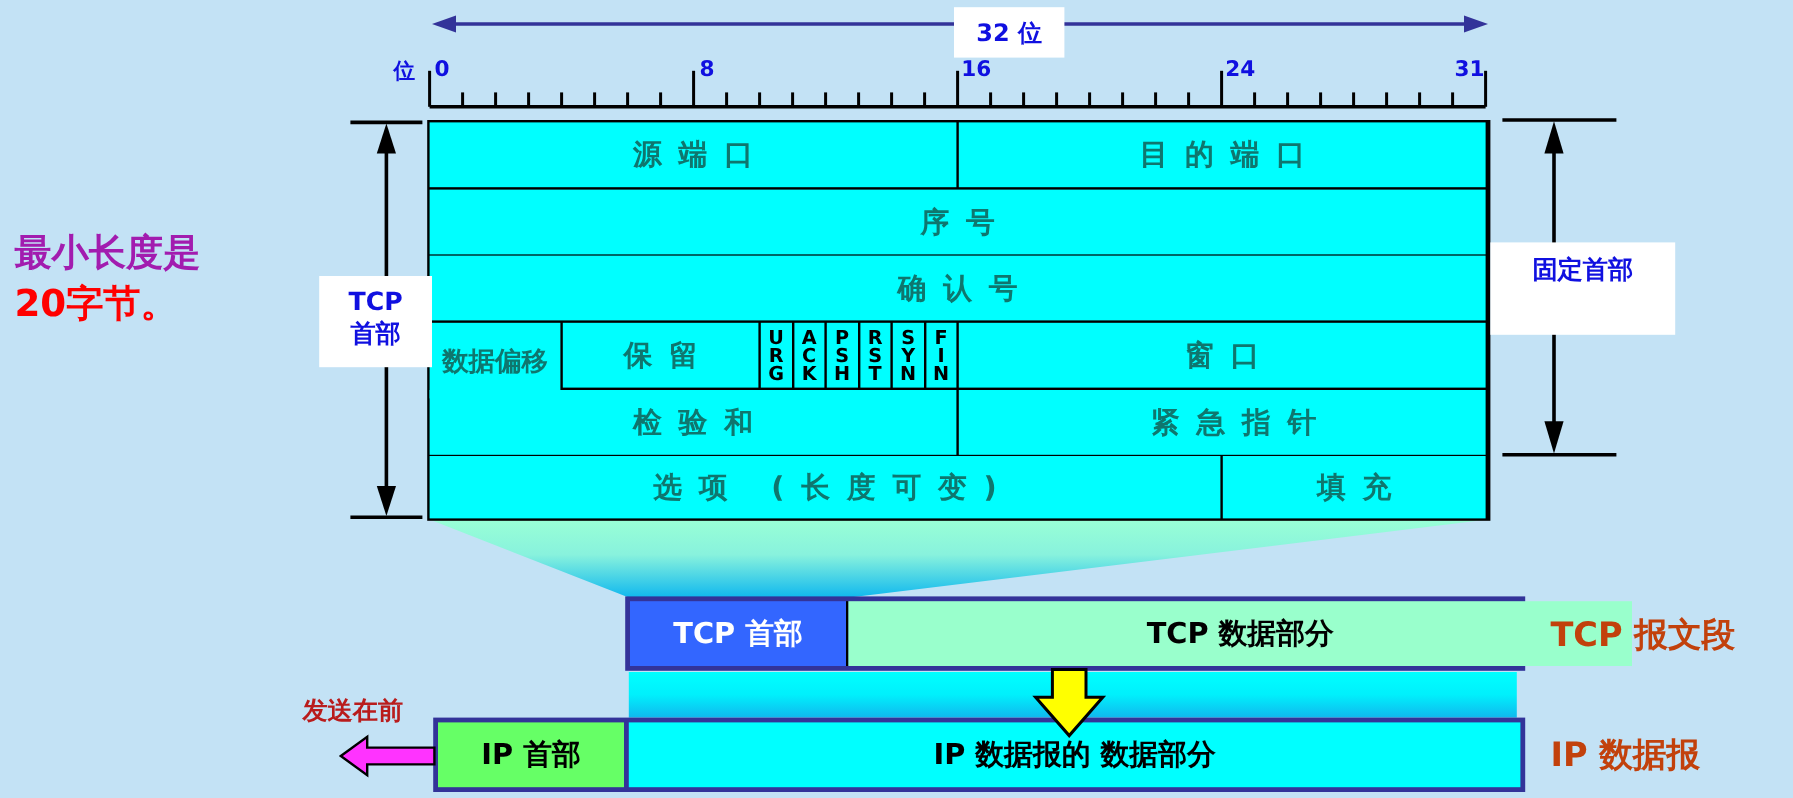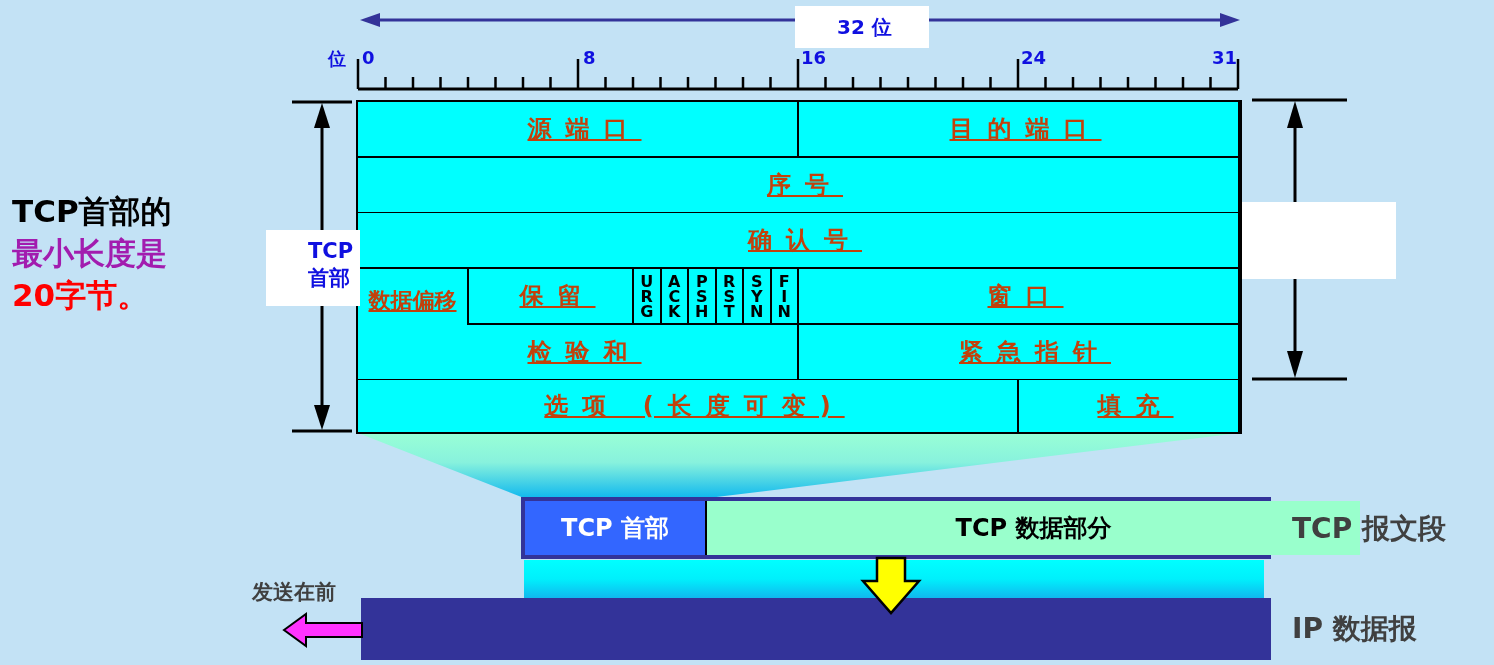--- a/index.html
+++ b/index.html
@@ -1,28 +1,28 @@
 <!DOCTYPE html>
 <html><head>
 <meta charset="utf-8">
 <style>
   html, body { margin:0; padding:0; }
   body { width:1494px; height:665px; background:#c3e2f5; position:relative; overflow:hidden;
          font-family:"DejaVu Sans", sans-serif; font-weight:bold; }
   .abs { position:absolute; }
   svg.layer { position:absolute; left:0; top:0; }
   .cell { position:absolute; display:flex; align-items:center; justify-content:center;
-          font-size:24px; color:#c2410c; box-sizing:border-box; letter-spacing:14px;text-decoration:underline; }
+          font-size:24px; color:#0f766e; box-sizing:border-box; letter-spacing:14px; }
   .cell span { margin-right:-14px; }
   .flag { position:absolute; display:flex; flex-direction:column; align-items:center; justify-content:center;
           font-size:16px; line-height:15px; color:#000; font-family:"DejaVu Sans", sans-serif; }
   .tick-label { position:absolute; font-size:18px; color:#1010e0; }
-  .white-box { position:absolute; background:#fff; color:#1010e0; text-align:left;padding-left:42px; }
+  .white-box { position:absolute; background:#fff; color:#1010e0; text-align:center; }
   .seg { position:absolute; display:flex; align-items:center; justify-content:center; font-size:24px; box-sizing:border-box; }
-  .side-label { position:absolute; font-size:28px; color:#404040; }
+  .side-label { position:absolute; font-size:28px; color:#c2410c; }
 </style>
 </head>
 <body>
 
 <svg class="layer" width="1494" height="665">
   <defs>
     <linearGradient id="trap" x1="0" y1="0" x2="0" y2="1">
       <stop offset="0" stop-color="#99ffd6"></stop>
       <stop offset="0.45" stop-color="#88f2dd"></stop>
       <stop offset="1" stop-color="#10b8ee"></stop>
@@ -171,39 +171,41 @@
       <div class="cell" style="background: rgb(0, 255, 255); left: 663px; top: 280px; width: 219px; height: 52px;">
         <span>填充</span>
       </div>
     </div>
 </div>
 
 <div class="white-box" style="left:266px; top:230px; width:94px; height:76px; font-size:21px; line-height:27px; padding-top:8px; box-sizing:border-box; white-space:pre-line;">TCP
 首部</div>
 
 <div class="white-box" style="left:1242px; top:202px; width:154px; height:77px; font-size:21px; line-height:27px; padding-top:10px; box-sizing:border-box;">
+  <div>固定首部</div>
 </div>
 
 <div class="abs" style="left:12px; top:190px; font-size:31px; line-height:42px;">
-  <div style="color:#000;">TCP首部的</div>
   <div style="color:#a21caf;">最小长度是</div>
   <div style="color:#ff0000;">20字节。</div>
 </div>
 
 <div class="abs" style="left:521px; top:497px; width:750px; height:62px; background:#333399;">
   <div class="seg" style="left:4px; top:4px; width:180px; height:54px; background:#3366ff; color:#fff;">TCP 首部</div>
   <div class="abs" style="left:184px; top:4px; width:2px; height:54px; background:#000;"></div>
   <div class="seg" style="left:186px; top:4px; width:653px; height:54px; background:#99ffcc; color:#000;">TCP 数据部分</div>
 </div>
 <div class="side-label" style="left:1292px; top:510px;">TCP 报文段</div>
 
 <div class="abs" style="left:361px; top:598px; width:910px; height:62px; background:#333399;">
+  <div class="seg" style="left:4px; top:4px; width:155px; height:54px; background:#66ff66; color:#000;">IP 首部</div>
+  <div class="seg" style="left:163px; top:4px; width:743px; height:54px; background:#00ffff; color:#000;">IP 数据报的 数据部分</div>
 </div>
 <div class="side-label" style="left:1292px; top:610px;">IP 数据报</div>
 
-<div class="abs" style="left:252px; top:578px; font-size:21px; color:#404040;">发送在前</div>
+<div class="abs" style="left:252px; top:578px; font-size:21px; color:#b91c1c;">发送在前</div>
 <svg class="abs" style="left:280px; top:610px;" width="84" height="40">
   <polygon points="4,20 26,4 26,13 82,13 82,27 26,27 26,36" fill="#ff33ff" stroke="#000" stroke-width="2"></polygon>
 </svg>
 
 <svg class="abs" style="left:860px; top:556px;" width="62" height="60">
   <polygon points="17,2 45,2 45,25 59,25 31,57 3,25 17,25" fill="#ffff00" stroke="#000" stroke-width="2.5"></polygon>
 </svg>
 
 </body></html>

